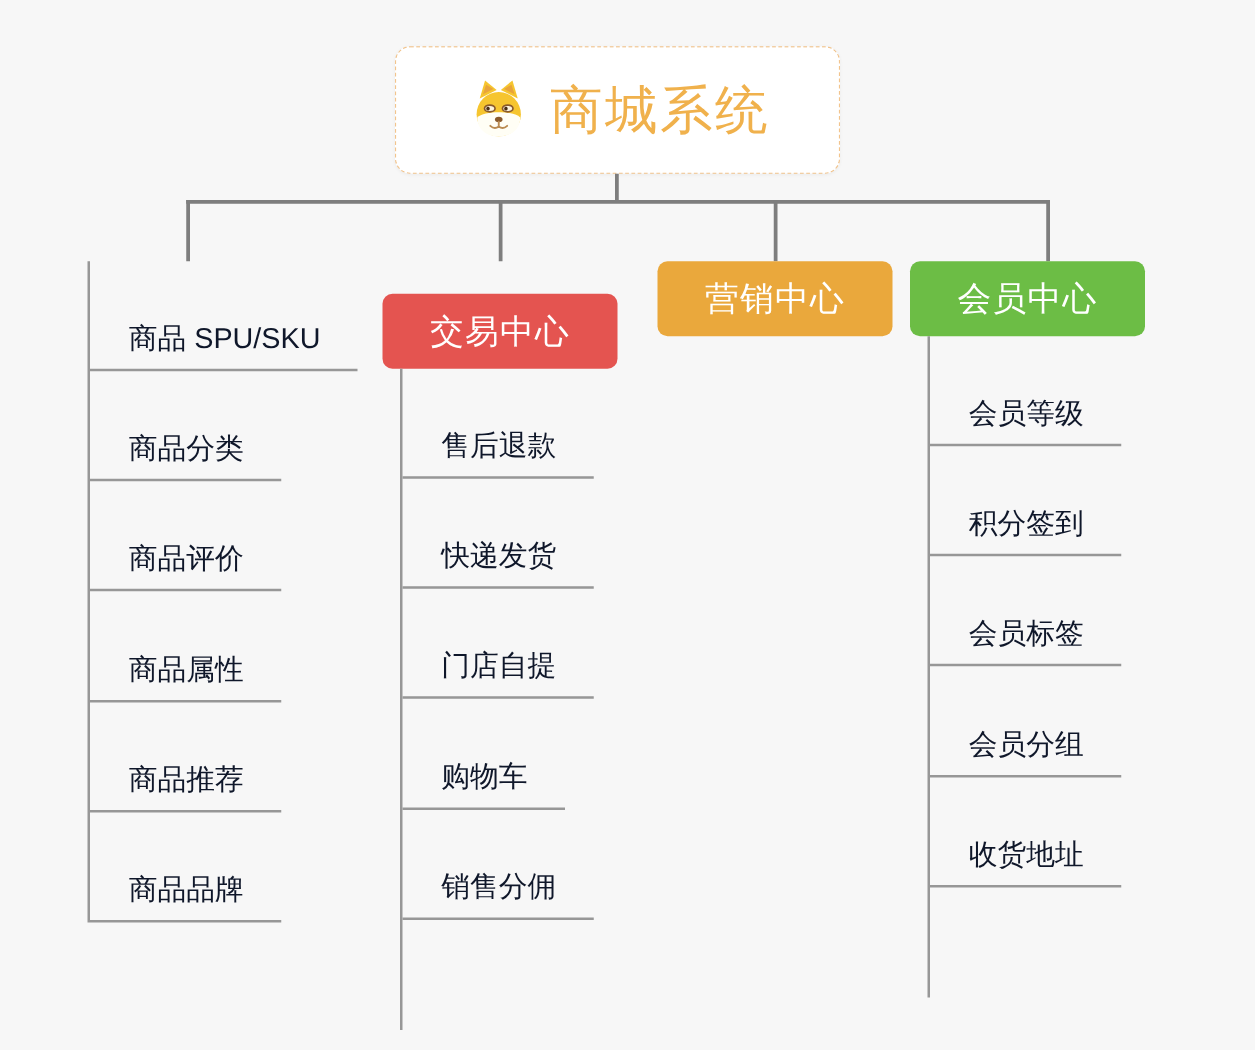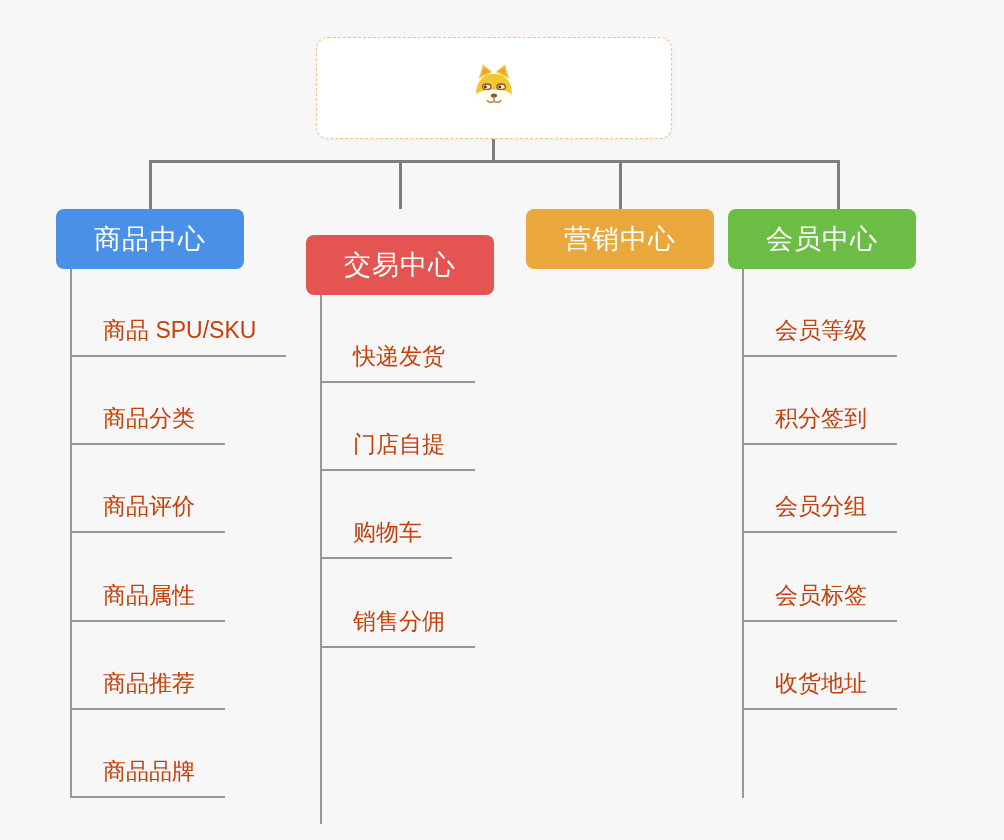--- a/index.html
+++ b/index.html
@@ -76,21 +76,21 @@
   }
   .item-slot {
     height: 88.17px;
     display: flex;
     align-items: flex-end;
   }
   .item-label {
     display: inline-block;
     white-space: nowrap;
     font-size: 23px;
-    color: #c2410c;
+    color: #0f172a;
     padding: 0 30px 9px 31px;
     border-bottom: 2px solid #979797;
     cursor: pointer;
     text-align: right;
   }
 </style>
 </head>
 <body>
 
 <div class="canvas">
@@ -105,36 +105,34 @@
         <circle cx="32" cy="36" r="21" fill="#f6c52f"></circle>
         <path d="M11.6 39 C18 32.5, 46 32.5, 52.4 39 C52.4 50, 44 57, 32 57 C20 57, 11.6 50, 11.6 39 Z" fill="#fffef5"></path>
         <ellipse cx="23.5" cy="30.5" rx="5" ry="3.2" fill="#fcf3dc" stroke="#8a5a2b" stroke-width="1.6"></ellipse>
         <ellipse cx="40.5" cy="30.5" rx="5" ry="3.2" fill="#fcf3dc" stroke="#8a5a2b" stroke-width="1.6"></ellipse>
         <circle cx="21.8" cy="30.7" r="1.7" fill="#4a2f16"></circle>
         <circle cx="38.8" cy="30.7" r="1.7" fill="#4a2f16"></circle>
         <ellipse cx="32" cy="41" rx="3.6" ry="2.6" fill="#8a5a2b"></ellipse>
         <path d="M32 43 L32 47.5 M24 47 Q28 50.8 32 47.6 Q36 50.8 40 47" fill="none" stroke="#b98a51" stroke-width="1.8" stroke-linecap="round"></path>
       </svg>
     </span>
+    <span class="root-label">商城系统</span>
   </div>
 
   <div>
     <div class="line stem"></div>
     <div class="line hline"></div>
     <div class="line drop" style="left:148.5px"></div>
     <div class="line drop" style="left:398.5px"></div>
     <div class="line drop" style="left:618.5px"></div>
     <div class="line drop" style="left:836.5px"></div>
   </div>
 
   <div id="branches">
   <div class="branch" style="left: 56px;">
-    <div class="branch-header" style="background: rgb(74, 144, 232);">
-      <span>商品中心</span>
-    </div>
     <div class="branch-items">
           <div class="item-slot">
             <span class="item-label">商品 SPU/SKU</span>
           </div>
           <div class="item-slot">
             <span class="item-label">商品分类</span>
           </div>
           <div class="item-slot">
             <span class="item-label">商品评价</span>
           </div>
@@ -149,20 +147,23 @@
           </div>
         </div>
   </div>
 
   <div class="branch" style="left: 306px; margin-top: 26px;">
     <div class="branch-header" style="background: rgb(228, 84, 80);">
       <span>交易中心</span>
     </div>
     <div class="branch-items">
           <div class="item-slot">
+            <span class="item-label">售后退款</span>
+          </div>
+          <div class="item-slot">
             <span class="item-label">快递发货</span>
           </div>
           <div class="item-slot">
             <span class="item-label">门店自提</span>
           </div>
           <div class="item-slot">
             <span class="item-label">购物车</span>
           </div>
           <div class="item-slot">
             <span class="item-label">销售分佣</span>
@@ -181,25 +182,25 @@
       <span>会员中心</span>
     </div>
     <div class="branch-items">
           <div class="item-slot">
             <span class="item-label">会员等级</span>
           </div>
           <div class="item-slot">
             <span class="item-label">积分签到</span>
           </div>
           <div class="item-slot">
+            <span class="item-label">会员标签</span>
+          </div>
+          <div class="item-slot">
             <span class="item-label">会员分组</span>
           </div>
           <div class="item-slot">
-            <span class="item-label">会员标签</span>
-          </div>
-          <div class="item-slot">
             <span class="item-label">收货地址</span>
           </div>
         </div>
   </div>
 </div>
 
 </div>
 
 </body></html>

